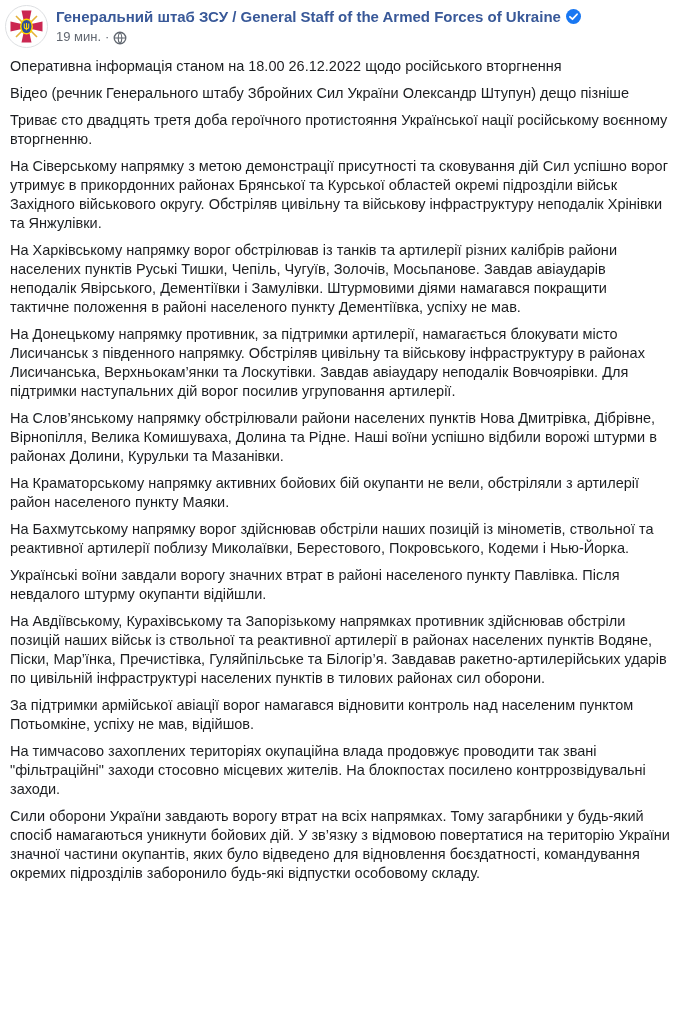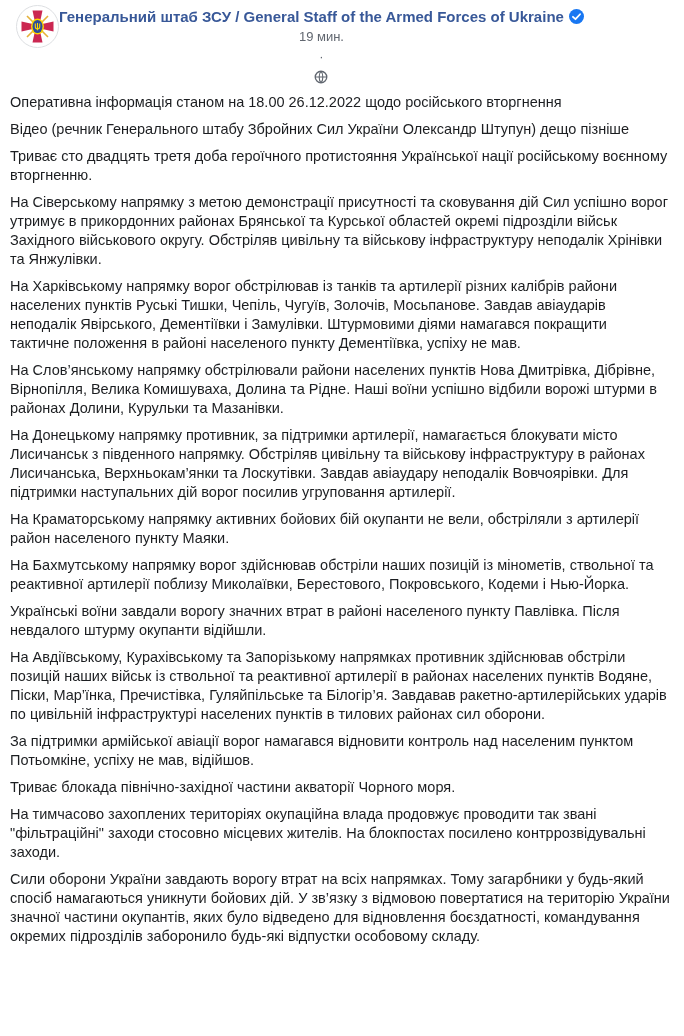--- a/index.html
+++ b/index.html
@@ -9,21 +9,22 @@
     background: #ffffff;
     font-family: "Liberation Sans", "DejaVu Sans", sans-serif;
     -webkit-font-smoothing: antialiased;
   }
   .post { width: 684px; background: #ffffff; }
 
   
   .post-header {
     display: flex;
     align-items: flex-start;
-    padding: 5px 12px 2px 16px;
+    padding: 5px 12px 2px 5px;
+    gap: 8px;
   }
   .avatar {
     width: 43px; height: 43px;
     border-radius: 50%;
     flex: 0 0 43px;
     cursor: pointer;
     display: block;
   }
   .header-text { padding-top: 2px; min-width: 0; }
   .title-row { display: flex; align-items: center; gap: 5px; }
@@ -42,21 +43,20 @@
     flex: 0 0 15px;
   }
   .meta-row {
     display: flex;
     align-items: center;
     gap: 4px;
     margin-top: 3px;
     color: #616770;
     font-size: 13px;
     line-height: 16px;
-    flex-direction: column;
   }
   .meta-row .timestamp { cursor: pointer; }
   .meta-row .dot { color: #616770; }
   .globe-icon { width: 14px; height: 14px; display: inline-block; margin-top: 1px; }
 
   
   .post-body {
     padding: 7px 14px 6px 10px;
     color: #1c1e21;
     font-size: 14.5px;
@@ -114,25 +114,24 @@
     </div>
 
   </div>
 
   <div class="post-body" id="post-body">
       <p class="para">Оперативна інформація станом на 18.00 26.12.2022 щодо російського вторгнення</p>
       <p class="para">Відео (речник Генерального штабу Збройних Сил України Олександр Штупун) дещо пізніше</p>
       <p class="para">Триває сто двадцять третя доба героїчного протистояння Української нації російському воєнному вторгненню.</p>
       <p class="para">На Сіверському напрямку з метою демонстрації присутності та сковування дій Сил успішно ворог утримує в прикордонних районах Брянської та Курської областей окремі підрозділи військ Західного військового округу. Обстріляв цивільну та військову інфраструктуру неподалік Хрінівки та Янжулівки.</p>
       <p class="para">На Харківському напрямку ворог обстрілював із танків та артилерії різних калібрів райони населених пунктів Руські Тишки, Чепіль, Чугуїв, Золочів, Мосьпанове. Завдав авіаударів неподалік Явірського, Дементіївки і Замулівки. Штурмовими діями намагався покращити тактичне положення в районі населеного пункту Дементіївка, успіху не мав.</p>
+      <p class="para">На Донецькому напрямку противник, за підтримки артилерії, намагається блокувати місто Лисичанськ з південного напрямку. Обстріляв цивільну та військову інфраструктуру в районах Лисичанська, Верхньокам’янки та Лоскутівки. Завдав авіаудару неподалік Вовчоярівки. Для підтримки наступальних дій ворог посилив угруповання артилерії.</p>
       <p class="para">На Слов’янському напрямку обстрілювали райони населених пунктів Нова Дмитрівка, Дібрівне, Вірнопілля, Велика Комишуваха, Долина та Рідне. Наші воїни успішно відбили ворожі штурми в районах Долини, Курульки та Мазанівки.</p>
-      <p class="para">На Донецькому напрямку противник, за підтримки артилерії, намагається блокувати місто Лисичанськ з південного напрямку. Обстріляв цивільну та військову інфраструктуру в районах Лисичанська, Верхньокам’янки та Лоскутівки. Завдав авіаудару неподалік Вовчоярівки. Для підтримки наступальних дій ворог посилив угруповання артилерії.</p>
       <p class="para">На Краматорському напрямку активних бойових бій окупанти не вели, обстріляли з артилерії район населеного пункту Маяки.</p>
       <p class="para">На Бахмутському напрямку ворог здійснював обстріли наших позицій із мінометів, ствольної та реактивної артилерії поблизу Миколаївки, Берестового, Покровського, Кодеми і Нью-Йорка.</p>
       <p class="para">Українські воїни завдали ворогу значних втрат в районі населеного пункту Павлівка. Після невдалого штурму окупанти відійшли.</p>
       <p class="para">На Авдіївському, Курахівському та Запорізькому напрямках противник здійснював обстріли позицій наших військ із ствольної та реактивної артилерії в районах населених пунктів Водяне, Піски, Мар’їнка, Пречистівка, Гуляйпільське та Білогір’я. Завдавав ракетно-артилерійських ударів по цивільній інфраструктурі населених пунктів в тилових районах сил оборони.</p>
       <p class="para">За підтримки армійської авіації ворог намагався відновити контроль над населеним пунктом Потьомкіне, успіху не мав, відійшов.</p>
-      <p class="para">Триває блокада північно-західної частини акваторії Чорного моря.</p>
       <p class="para">На тимчасово захоплених територіях окупаційна влада продовжує проводити так звані "фільтраційні" заходи стосовно місцевих жителів. На блокпостах посилено контррозвідувальні заходи.</p>
       <p class="para">Сили оборони України завдають ворогу втрат на всіх напрямках. Тому загарбники у будь-який спосіб намагаються уникнути бойових дій. У зв’язку з відмовою повертатися на територію України значної частини окупантів, яких було відведено для відновлення боєздатності, командування окремих підрозділів заборонило будь-які відпустки особовому складу.</p>
     </div>
 
 </div>
 
 </body></html>

